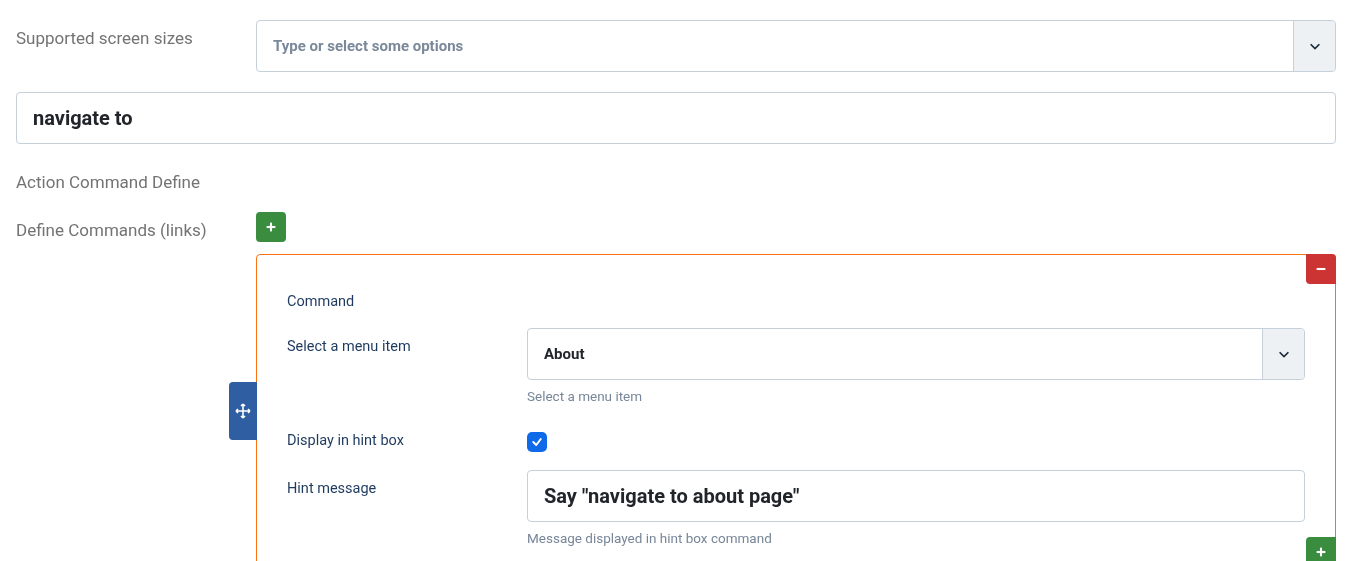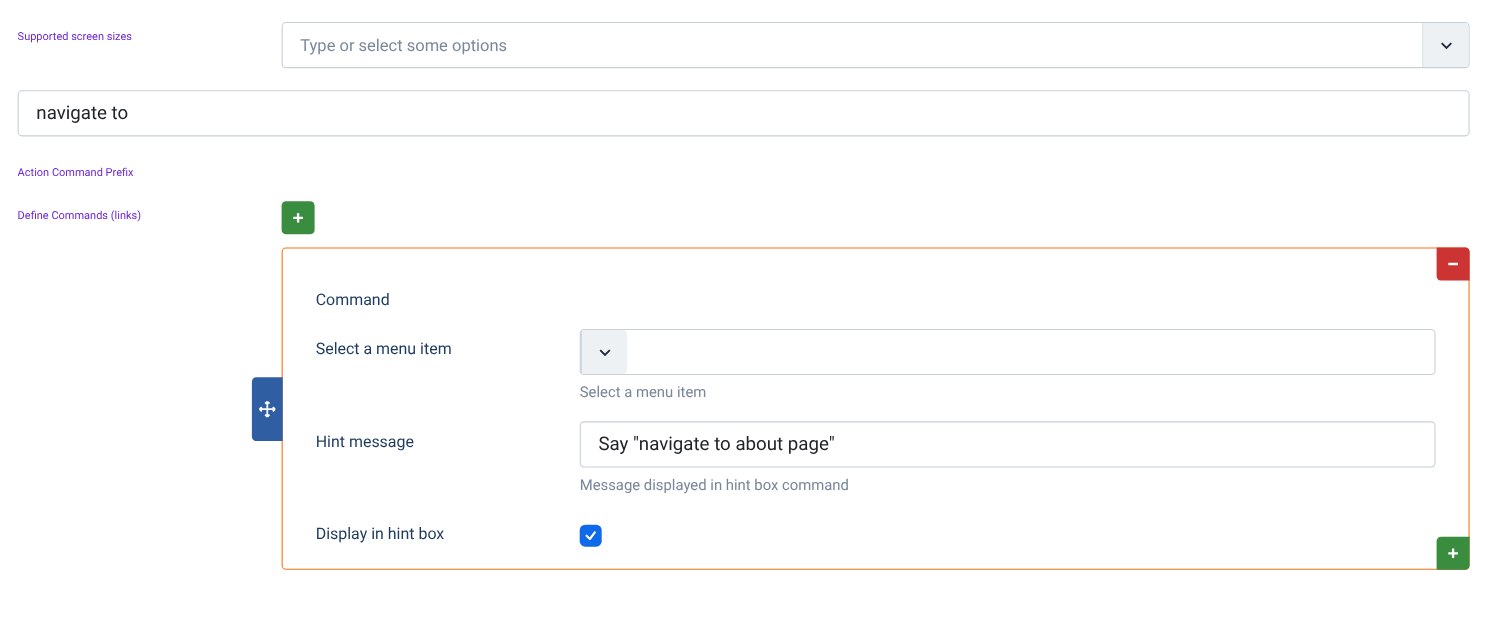--- a/index.html
+++ b/index.html
@@ -14,38 +14,39 @@
   }
   .form-row {
     display: flex;
     align-items: flex-start;
     margin-bottom: 20px;
   }
   .label-col {
     width: 240px;
     flex-shrink: 0;
     padding-top: 8px;
-    color: #6d28d9;
-    font-size: 10px;
+    color: #737373;
+    font-size: 17px;
   }
   .field-col {
     flex: 1;
   }
   .text-input, .select-wrap {
     width: 100%;
     border: 1px solid #c5d0db;
     border-radius: 4px;
-    height: 42px;
+    height: 52px;
     display: flex;
     align-items: center;
     background: #fff;
+    font-weight: bold;
   }
   .text-input {
     padding: 0 16px;
-    font-size: 17px;
+    font-size: 20px;
     color: #212529;
     font-family: inherit;
     outline: none;
   }
   .text-input::placeholder { color: #7a889a; }
   .select-wrap {
     position: relative;
     padding: 0;
   }
   .select-wrap .select-value {
@@ -177,21 +178,21 @@
   </div>
 </div>
 
 <div class="form-row">
   <div class="field-col">
     <input class="text-input" value="navigate to" style="">
   </div>
 </div>
 
 <div class="form-row">
-  <div class="label-col">Action Command Prefix</div>
+  <div class="label-col">Action Command Define</div>
 </div>
 
 <div class="form-row" style="margin-bottom:2px;">
   <div class="label-col">Define Commands (links)</div>
   <div class="field-col">
     <div class="btn-square btn-green">
       <svg viewBox="0 0 16 16">
           <line x1="8" y1="3" x2="8" y2="13"></line>
           <line x1="3" y1="8" x2="13" y2="8"></line>
         </svg>
@@ -219,44 +220,45 @@
       </div>
 
       <div class="inner-row">
         <div class="inner-label">Command</div>
       </div>
 
       <div class="inner-row">
         <div class="inner-label">Select a menu item</div>
         <div class="inner-field">
           <div class="select-wrap">
+            <div class="select-value">About</div>
             <div class="select-caret">
               <svg class="chev" viewBox="0 0 16 16">
                   <path d="M3 6 L8 11 L13 6"></path>
                 </svg>
             </div>
           </div>
           <div class="help-text">Select a menu item</div>
         </div>
       </div>
 
       <div class="inner-row">
-        <div class="inner-label">Hint message</div>
-        <div class="inner-field">
-          <input class="text-input" value="Say &quot;navigate to about page&quot;" style="">
-          <div class="help-text">Message displayed in hint box command</div>
-        </div>
-      </div>
-
-      <div class="inner-row">
         <div class="inner-label">Display in hint box</div>
         <div class="inner-field">
           <div class="checkbox">
             <svg viewBox="0 0 16 16">
                 <path d="M3 8 L7 12 L13 4"></path>
               </svg>
           </div>
         </div>
       </div>
 
+      <div class="inner-row">
+        <div class="inner-label">Hint message</div>
+        <div class="inner-field">
+          <input class="text-input" value="Say &quot;navigate to about page&quot;" style="">
+          <div class="help-text">Message displayed in hint box command</div>
+        </div>
+      </div>
+
     </div>
   </div>
 </div>
 
 </body></html>

